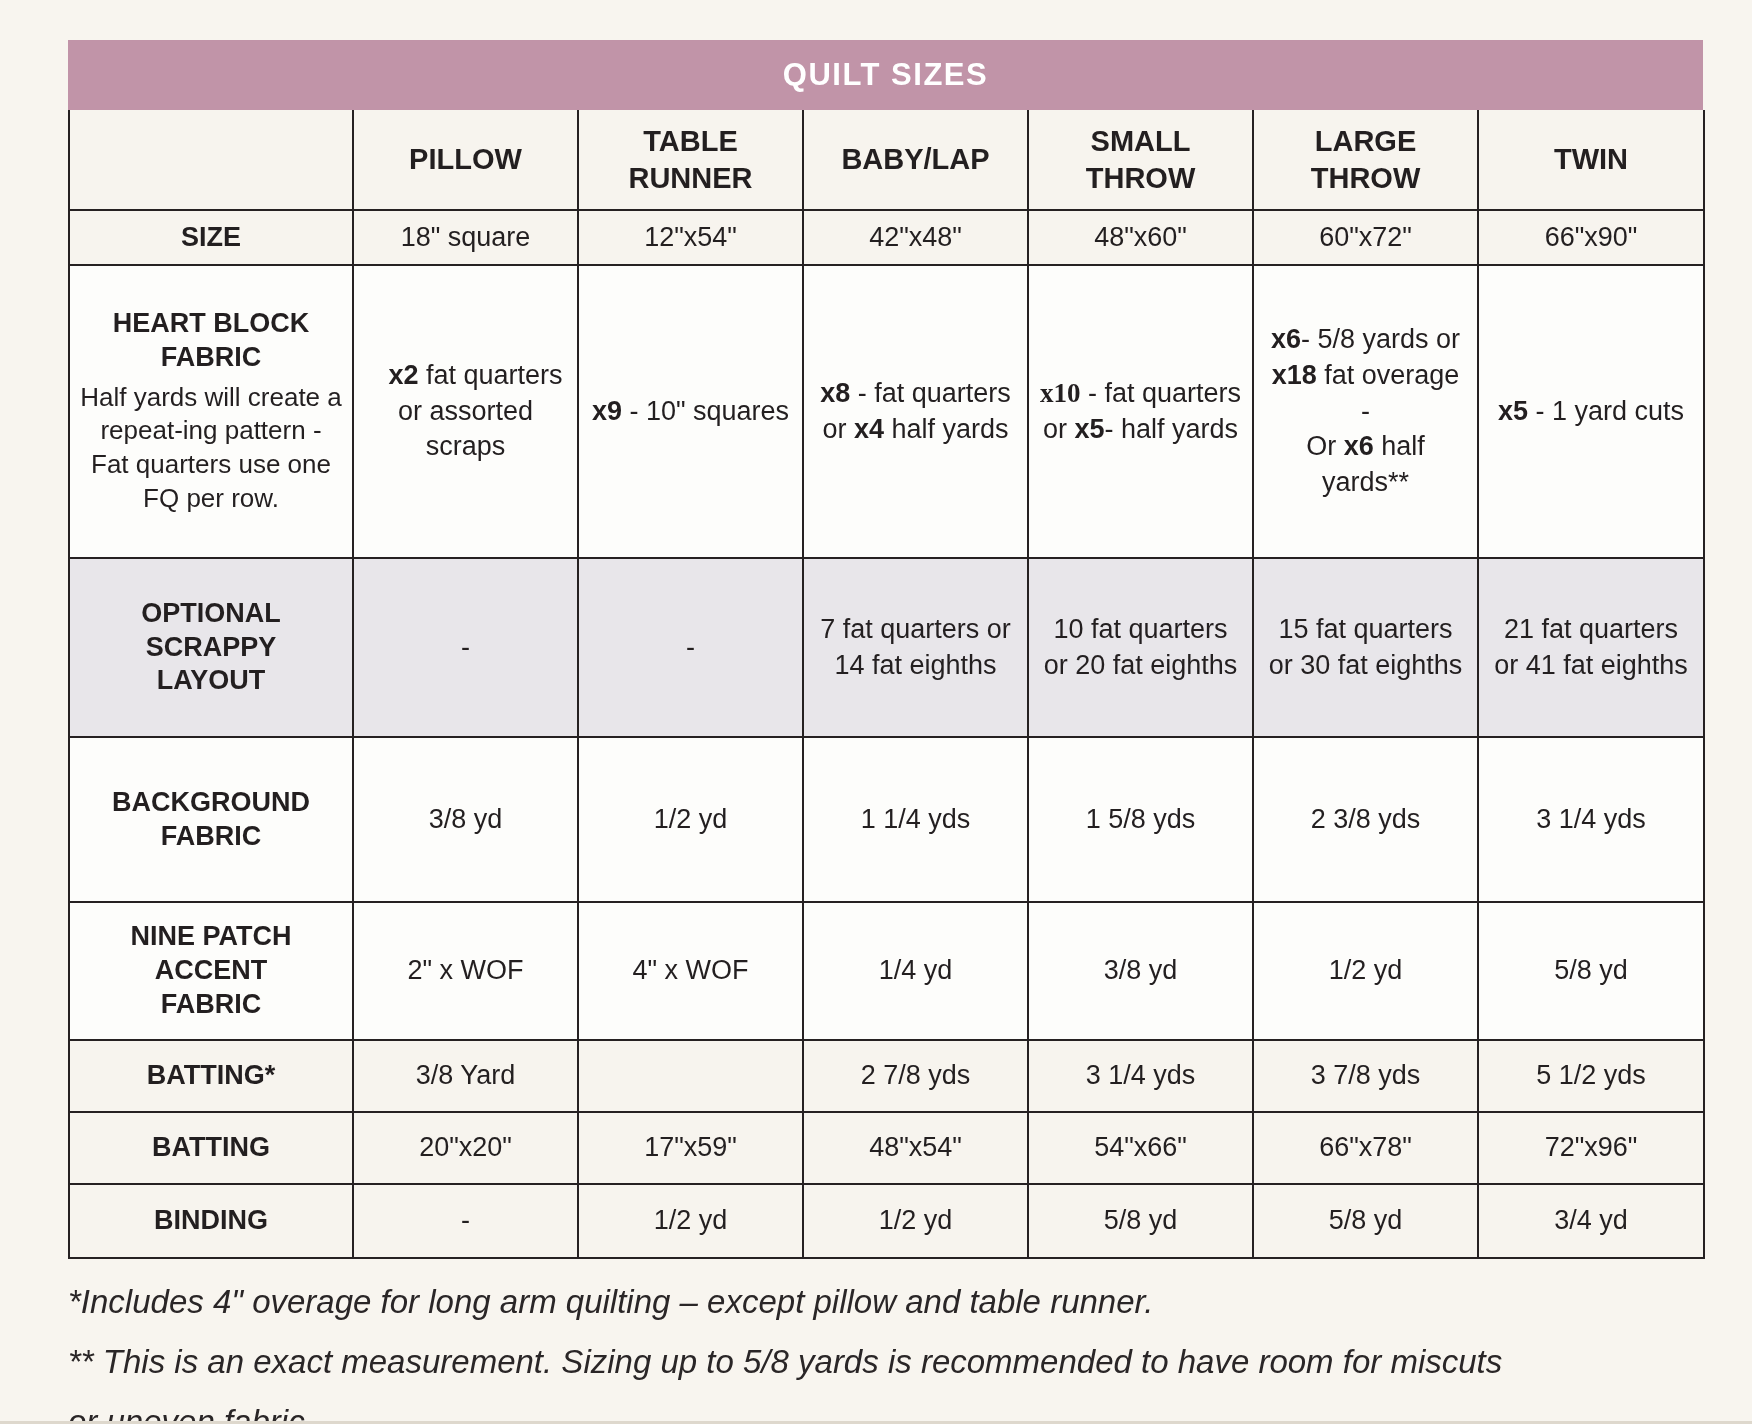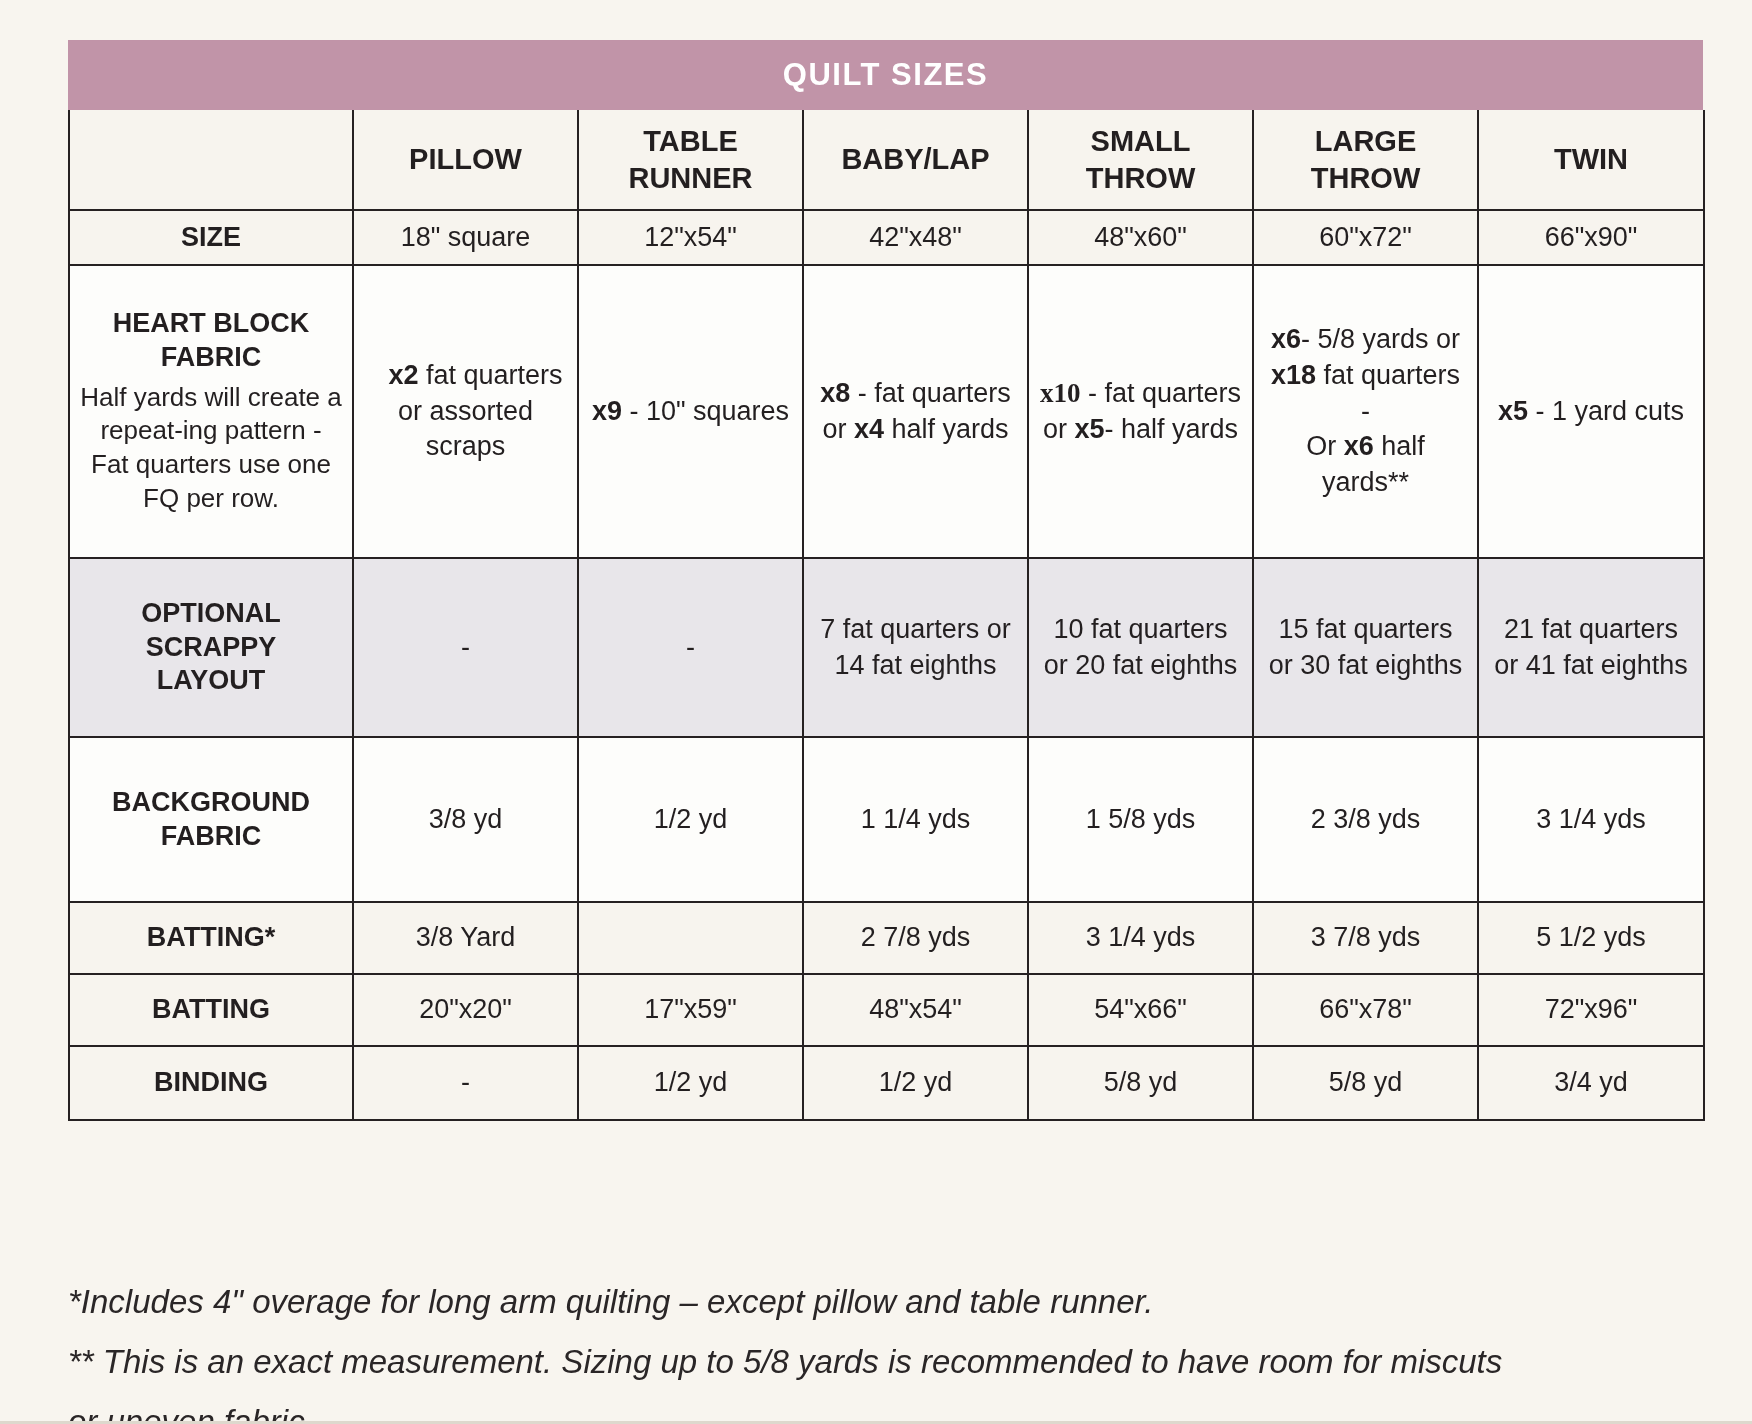--- a/index.html
+++ b/index.html
@@ -134,21 +134,21 @@
       <tr class="r-heart bg-white">
         <th class="rowlabel">
           <span class="lbl">HEART BLOCK
 FABRIC</span>
           <span class="sublbl">Half yards will create a repeat-ing pattern - Fat quarters use one FQ per row.</span>
         </th>
         <td><span style="font-weight: 700; margin-left: 20px;">x2</span><span> fat quarters or assorted scraps</span></td>
         <td><span style="font-weight: 700;">x9</span><span> - 10" squares</span></td>
         <td><span style="font-weight: 700;">x8</span><span> - fat quarters or </span><span style="font-weight: 700;">x4</span><span> half yards</span></td>
         <td><span style="font-weight: 700; font-family: Liberation Serif, serif;">x10</span><span> - fat quarters or </span><span style="font-weight: 700;">x5</span><span>- half yards</span></td>
-        <td><span style="font-weight: 700;">x6</span><span>- 5/8 yards or </span><span style="font-weight: 700;">x18</span><span> fat quarters</span><br><span>-</span><br><span>Or </span><span style="font-weight: 700;">x6</span><span> half yards**</span></td>
+        <td><span style="font-weight: 700;">x6</span><span>- 5/8 yards or </span><span style="font-weight: 700;">x18</span><span> fat overage</span><br><span>-</span><br><span>Or </span><span style="font-weight: 700;">x6</span><span> half yards**</span></td>
         <td><span style="font-weight: 700;">x5</span><span> - 1 yard cuts</span></td>
       </tr>
 
       <tr class="r-scrappy bg-gray">
         <th class="rowlabel">
               <span class="lbl">OPTIONAL
 SCRAPPY
 LAYOUT</span>
             </th>
         <td>-</td>
@@ -165,20 +165,33 @@
 FABRIC</span>
             </th>
         <td>3/8 yd</td>
         <td>1/2 yd</td>
         <td>1 1/4 yds</td>
         <td>1 5/8 yds</td>
         <td>2 3/8 yds</td>
         <td>3 1/4 yds</td>
       </tr>
 
+      <tr class="r-ninepatch bg-white">
+        <th class="rowlabel">
+              <span class="lbl">NINE PATCH
+ACCENT
+FABRIC</span>
+            </th>
+        <td>2" x WOF</td>
+        <td>4" x WOF</td>
+        <td>1/4 yd</td>
+        <td>3/8 yd</td>
+        <td>1/2 yd</td>
+        <td>5/8 yd</td>
+      </tr>
 
       <tr class="r-backing bg-cream">
         <th class="rowlabel">
               <span class="lbl">BATTING*</span>
             </th>
         <td>3/8 Yard</td>
         <td></td>
         <td>2 7/8 yds</td>
         <td>3 1/4 yds</td>
         <td>3 7/8 yds</td>

